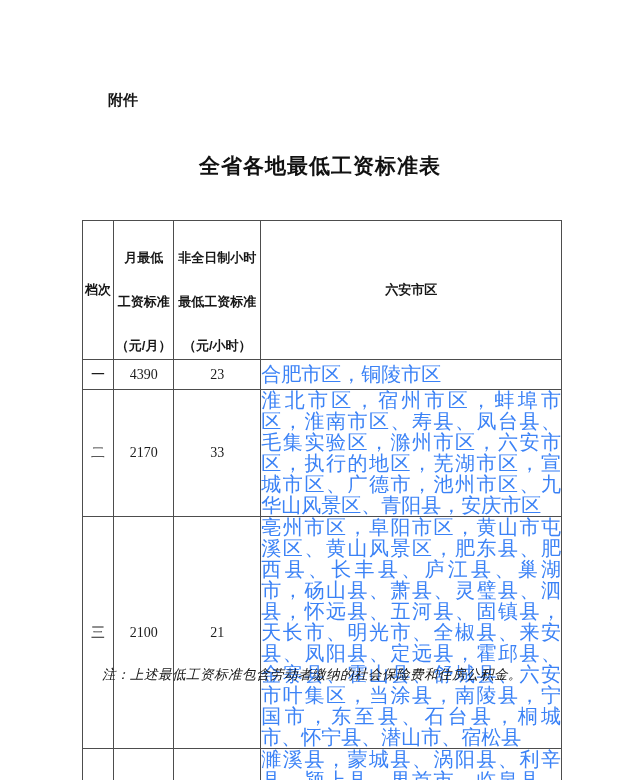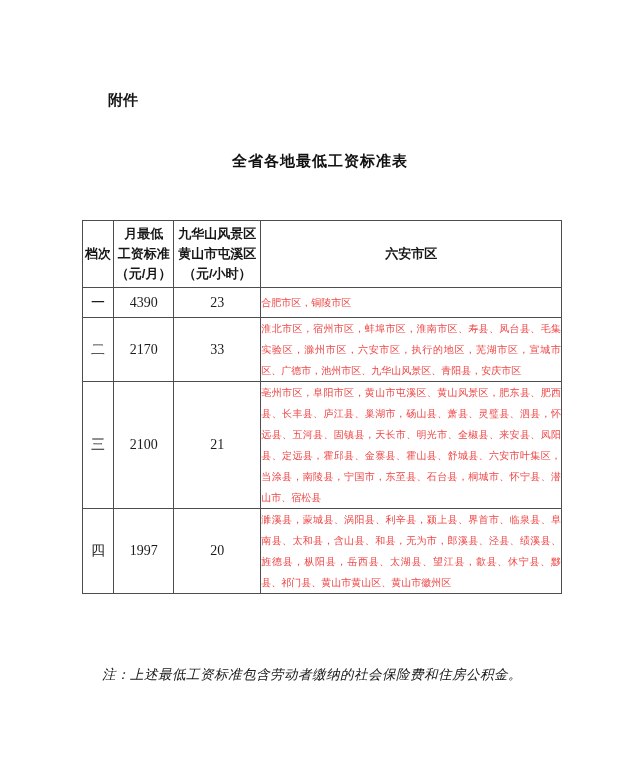--- a/index.html
+++ b/index.html
@@ -23,21 +23,21 @@
     padding-left: 28px;
   }
   .doc-title {
     position: absolute;
     left: 0;
     top: 152px;
     width: 100%;
     text-align: center;
     font-family: "Liberation Serif", "DejaVu Serif", serif;
     font-weight: bold;
-    font-size: 15px;
+    font-size: 21px;
     letter-spacing: 1px;
     color: #111111;
   }
   table.wage-table {
     position: absolute;
     left: 82px;
     top: 220px;
     width: 480px;
     border-collapse: collapse;
     table-layout: fixed;
@@ -49,36 +49,36 @@
   }
   .wage-table th {
     font-family: "Liberation Sans", "DejaVu Sans", sans-serif;
     font-weight: bold;
     font-size: 13px;
     line-height: 20px;
     text-align: center;
     color: #161616;
     padding: 3px 1px;
   }
-  .wage-table th .hline { display: block; }
+  .wage-table th .hline { display: block; margin-top: 24px; }
   .col-level   { width: 31px; }
   .col-monthly { width: 60px; }
   .col-hourly  { width: 87px; }
   .col-regions { width: 300px; }
   .cell-center {
     text-align: center;
     font-size: 14px;
     color: #1c1c1c;
   }
   .cell-regions {
-    font-size: 10px;
+    font-size: 20px;
     line-height: 21px;
     text-align: justify;
     padding: 3px 7px 3px 7px;
-    color: #ef4444;
+    color: #3b82f6;
   }
   .row-one .cell-regions { padding-top: 4px; padding-bottom: 4px; }
   .footnote {
     position: absolute;
     left: 82px;
     top: 666px;
     width: 480px;
     font-style: italic;
     font-size: 13.5px;
     letter-spacing: 0.5px;
@@ -107,22 +107,22 @@
       <tr>
         <th>
           <span>档次</span>
         </th>
         <th>
           <span class="hline">月最低</span>
           <span class="hline">工资标准</span>
           <span class="hline">（元/月）</span>
         </th>
         <th>
-          <span class="hline">九华山风景区</span>
-          <span class="hline">黄山市屯溪区</span>
+          <span class="hline">非全日制小时</span>
+          <span class="hline">最低工资标准</span>
           <span class="hline">（元/小时）</span>
         </th>
         <th>
           <span>六安市区</span>
         </th>
       </tr>
     </thead>
     <tbody>
       <tr class="row-one">
         <td class="cell-center">一</td>

